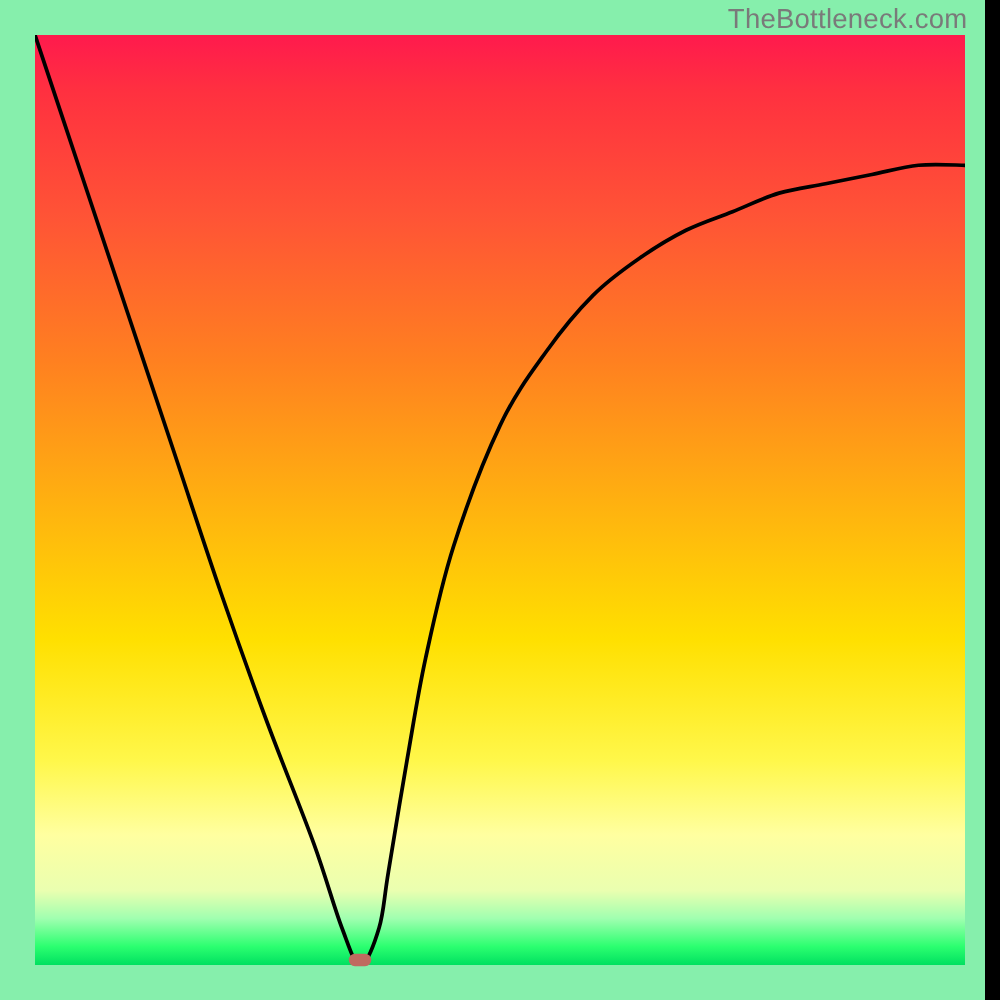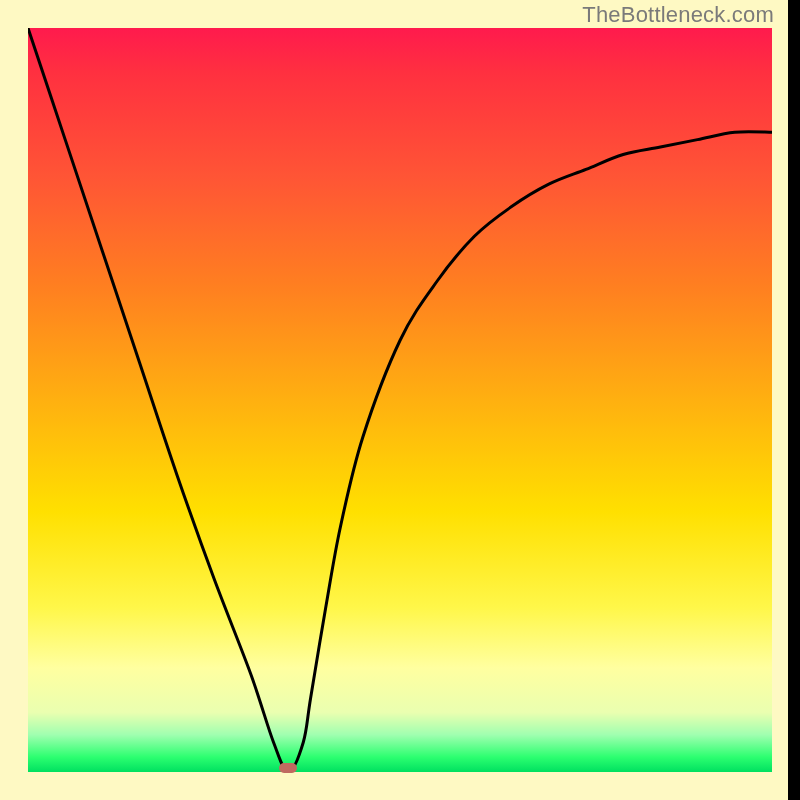--- a/index.html
+++ b/index.html
@@ -10,21 +10,21 @@
     background: #000;
     overflow: hidden;
     font-family: Arial, Helvetica, sans-serif;
   }
   .frame {
     position: absolute;
     top: 0;
     left: 0;
     width: 788px;
     height: 800px;
-    background: #fef9c3;
+    background: #86efac;
   }
   .plot {
     position: absolute;
     top: 28px;
     left: 28px;
     width: 744px;
     height: 744px;
     background: linear-gradient(to bottom,
       #ff1a4d 0%,
       #ff3040 6%,

